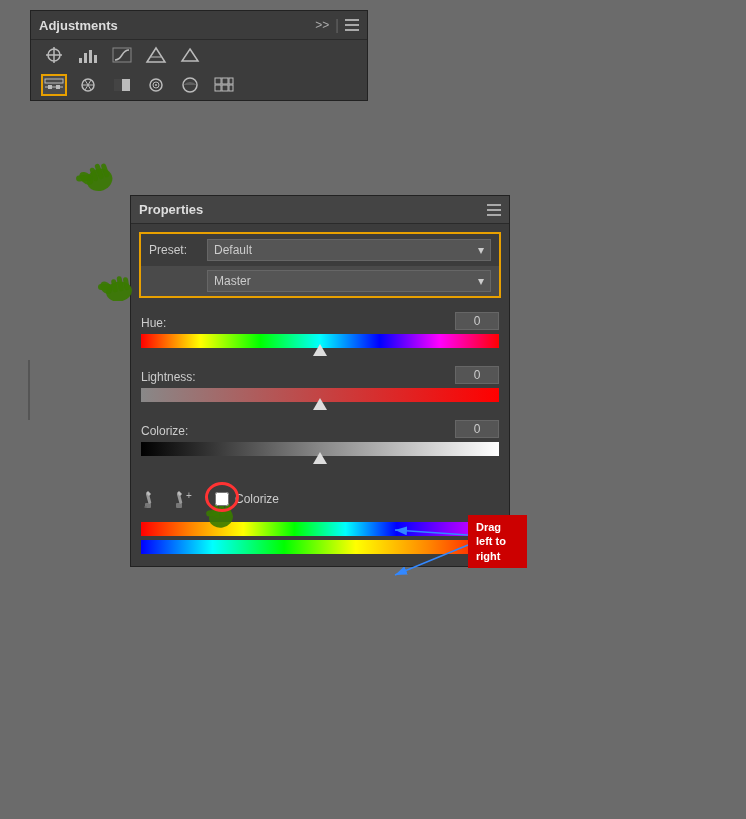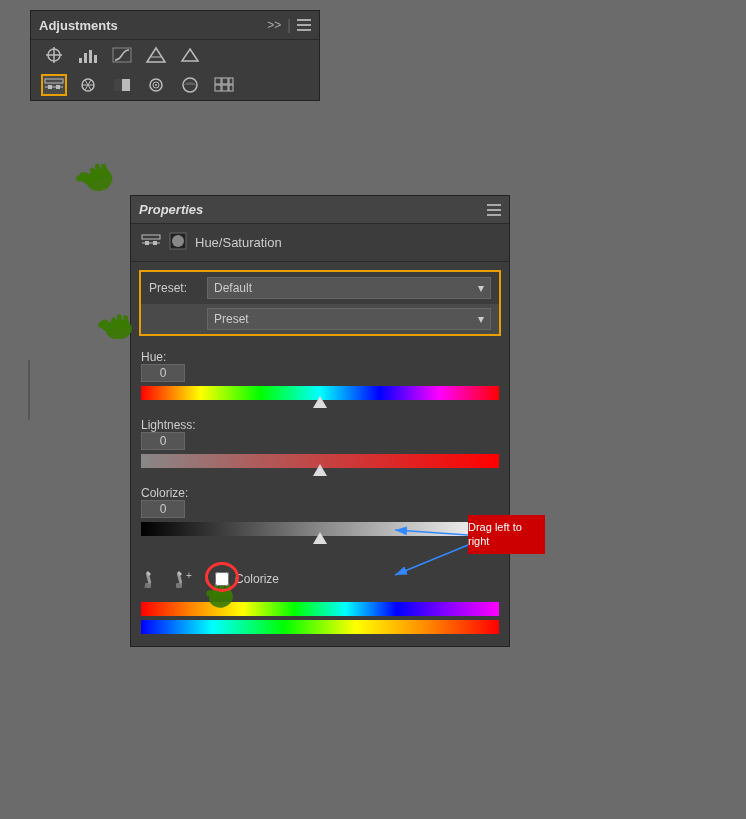--- a/index.html
+++ b/index.html
@@ -12,21 +12,21 @@
       height: 819px;
       overflow: hidden;
       position: relative;
     }
 
     
     .adjustments-panel {
       position: absolute;
       top: 10px;
       left: 30px;
-      width: 290px;
+      width: 338px;
       background: #3c3c3c;
       border: 1px solid #222;
     }
 
     .panel-header {
       display: flex;
       align-items: center;
       justify-content: space-between;
       padding: 6px 8px;
       background: #3c3c3c;
@@ -102,21 +102,20 @@
       justify-content: space-between;
       padding: 6px 8px;
       background: #444;
       border-bottom: 1px solid #2a2a2a;
     }
 
     .props-title {
       font-weight: bold;
       font-size: 13px;
       color: #ddd;
-      font-style: italic;
     }
 
     .props-sub-header {
       display: flex;
       align-items: center;
       gap: 8px;
       padding: 8px 10px;
       border-bottom: 1px solid #2a2a2a;
     }
 
@@ -185,24 +184,23 @@
     .slider-section {
       padding: 6px 10px;
     }
 
     .slider-row {
       margin-bottom: 10px;
     }
 
     .slider-header {
       display: flex;
-      align-items: flex-start;
+      align-items: flex-end;
       justify-content: space-between;
       margin-bottom: 4px;
-      flex-direction: column;
     }
 
     .slider-label {
       color: #ccc;
       font-size: 12px;
     }
 
     .slider-value {
       background: #555;
       border: 1px solid #666;
@@ -293,23 +291,23 @@
     .rainbow-bar-2 {
       background: linear-gradient(to right, #0000ff, #00ffff, #00ff00, #ffff00, #ff8800, #ff0000);
     }
 
     
     .drag-annotation {
       position: absolute;
       background: #cc0000;
       color: white;
       font-size: 11px;
-      font-weight: normal;
-      padding: 5px 0;
-      width: 77px;
+      font-weight: bold;
+      padding: 5px 8px;
+      width: 59px;
       line-height: 1.3;
       z-index: 20;
     }
 
     
     .annotation-arrows {
       position: absolute;
       top: 0;
       left: 0;
       width: 100%;
@@ -487,37 +485,20 @@
 
   <div class="props-header">
     <span class="props-title">Properties</span>
     <div class="hamburger-icon">
       <span></span>
         <span></span>
         <span></span>
     </div>
   </div>
 
-  <div class="props-sub-header">
-    <div>
-      <svg width="20" height="18" viewBox="0 0 20 18">
-        <rect x="1" y="3" width="18" height="4" fill="none" stroke="#bbb" stroke-width="1"></rect>
-        <line x1="1" y1="11" x2="19" y2="11" stroke="#bbb" stroke-width="1"></line>
-        <rect x="4" y="9" width="4" height="4" fill="#bbb"></rect>
-        <rect x="12" y="9" width="4" height="4" fill="#bbb"></rect>
-      </svg>
-    </div>
-    <div>
-      <svg width="18" height="18" viewBox="0 0 18 18">
-        <rect x="1" y="1" width="16" height="16" fill="#222" stroke="#666" stroke-width="1"></rect>
-        <circle cx="9" cy="9" r="6" fill="#888"></circle>
-      </svg>
-    </div>
-    <span>Hue/Saturation</span>
-  </div>
 
   <div class="preset-area">
     <div class="preset-row">
       <span class="preset-label">Preset:</span>
       <div class="preset-dropdown">
         <span>Default</span>
         <span>▾</span>
       </div>
     </div>
     <div class="channel-row">
@@ -528,21 +509,21 @@
             <ellipse cx="22" cy="26" rx="13" ry="10" fill="#3a7a00" opacity="0.9"></ellipse>
             <ellipse cx="10" cy="20" rx="5" ry="7" fill="#3a7a00" transform="rotate(-30, 10, 20)" opacity="0.9"></ellipse>
             <rect x="16" y="13" width="5" height="13" rx="2.5" fill="#3a7a00" opacity="0.9"></rect>
             <rect x="22" y="11" width="5" height="15" rx="2.5" fill="#3a7a00" opacity="0.9"></rect>
             <rect x="28" y="13" width="5" height="13" rx="2.5" fill="#3a7a00" opacity="0.9"></rect>
             <rect x="2" y="16" width="14" height="6" rx="3" fill="#3a7a00" opacity="0.9" transform="rotate(10, 9, 19)"></rect>
           </g>
         </svg>
       </div>
       <div class="channel-dropdown">
-        <span>Preset</span>
+        <span>Master</span>
         <span>▾</span>
       </div>
     </div>
   </div>
 
   <div class="slider-section">
 
     <div class="slider-row">
       <div class="slider-header">
         <span class="slider-label">Hue:</span>

